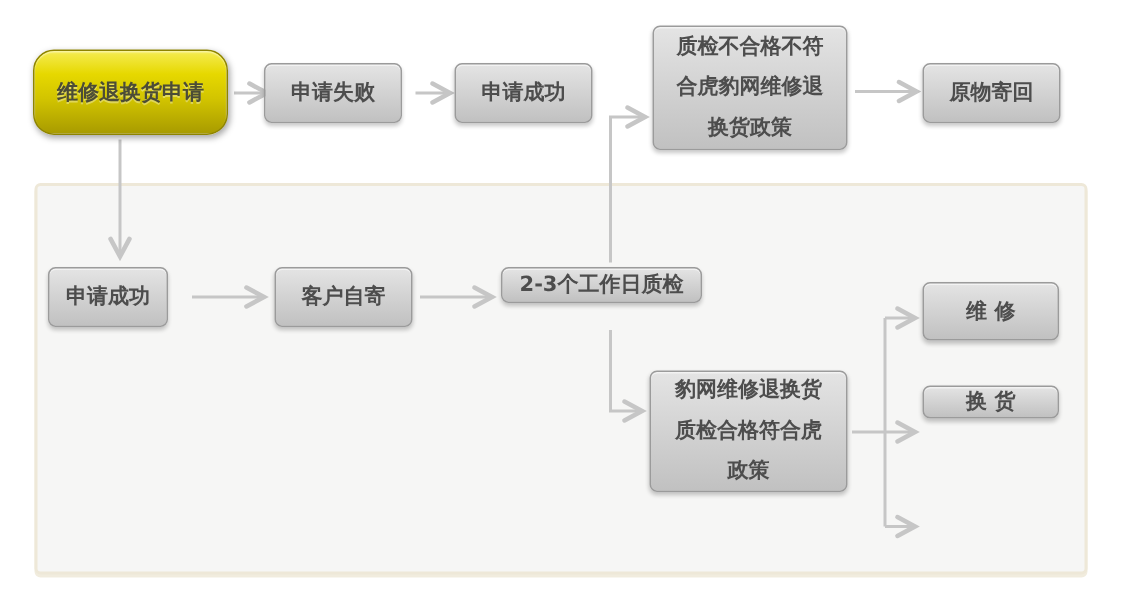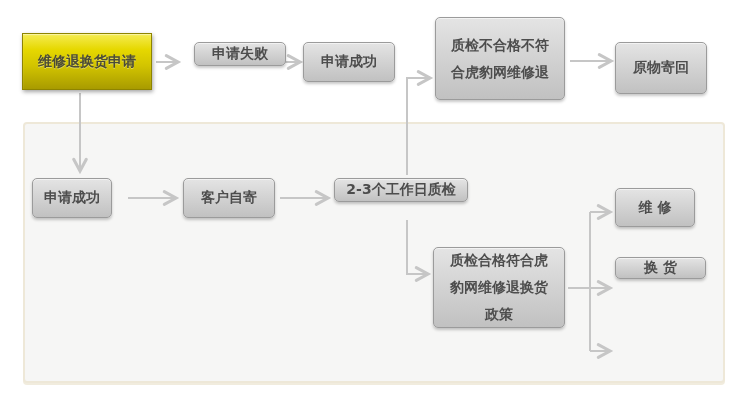--- a/index.html
+++ b/index.html
@@ -18,21 +18,21 @@
     text-align:center;font-weight:bold;font-size:14px;color:#4d4d4d;
     border:1px solid #9b9b9b;border-radius:5px;
     background:linear-gradient(180deg,#e4e4e4 0%,#d4d4d4 45%,#c1c1c1 100%);
     box-shadow:0 2px 3px rgba(0,0,0,0.22), inset 0 1px 0 rgba(255,255,255,0.55);
     white-space:nowrap;
     box-sizing:border-box;
   }
   .node.multi{white-space:normal;line-height:27px;flex-direction:column;}
   .node.highlight{
     background:linear-gradient(180deg,#f5ec52 0%,#e6d800 28%,#d2c400 58%,#a89b00 100%);
-    border:1px solid #8e8400;border-radius:0;color:#4c4c36;
+    border:1px solid #8e8400;border-radius:14px;color:#4c4c36;
     text-shadow:0 1px 0 rgba(255,255,255,0.35);
     box-shadow:1px 2px 4px rgba(0,0,0,0.35), inset 0 1px 1px rgba(255,255,255,0.5);
   }
 </style>
 </head>
 <body>
 
 <div id="stage">
 
   <div class="panel"></div>
@@ -54,41 +54,42 @@
       <path d="M407,220 V274 H428" marker-end="url(#arw)"></path>
       <path d="M568,288 H610" marker-end="url(#arw)"></path>
       <path d="M590,212 V351"></path>
       <path d="M590,212 H610" marker-end="url(#arw)"></path>
       <path d="M590,351 H610" marker-end="url(#arw)"></path>
     </g>
   </svg>
 
   <div class="node highlight" style="left:22px;top:33px;width:130px;height:57px">维修退换货申请</div>
 
-  <div class="node" style="left:194px;top:42px;width:92px;height:24px">申请失败</div>
+  <div class="node" style="left:176px;top:42px;width:92px;height:40px">申请失败</div>
 
   <div class="node" style="left:303px;top:42px;width:92px;height:40px">申请成功</div>
 
   <div class="node multi" style="left:435px;top:17px;width:130px;height:83px">
     <div>质检不合格不符</div>
     <div>合虎豹网维修退</div>
+    <div>换货政策</div>
   </div>
 
-  <div class="node" style="left:615px;top:42px;width:92px;height:52px">原物寄回</div>
+  <div class="node" style="left:615px;top:42px;width:92px;height:40px">原物寄回</div>
 
   <div class="node" style="left:32px;top:178px;width:80px;height:40px">申请成功</div>
 
   <div class="node" style="left:183px;top:178px;width:92px;height:40px">客户自寄</div>
 
   <div class="node" style="left:334px;top:178px;width:134px;height:24px">2-3个工作日质检</div>
 
   <div class="node multi" style="left:433px;top:247px;width:132px;height:81px">
+    <div>豹网维修退换货</div>
     <div>质检合格符合虎</div>
-    <div>豹网维修退换货</div>
     <div>政策</div>
   </div>
 
-  <div class="node" style="left:615px;top:188px;width:80px;height:39px">维 修</div>
+  <div class="node" style="left:615px;top:188px;width:91px;height:39px">维 修</div>
 
   <div class="node" style="left:615px;top:257px;width:91px;height:22px">换 货</div>
 
 
 </div>
 
 </body></html>

